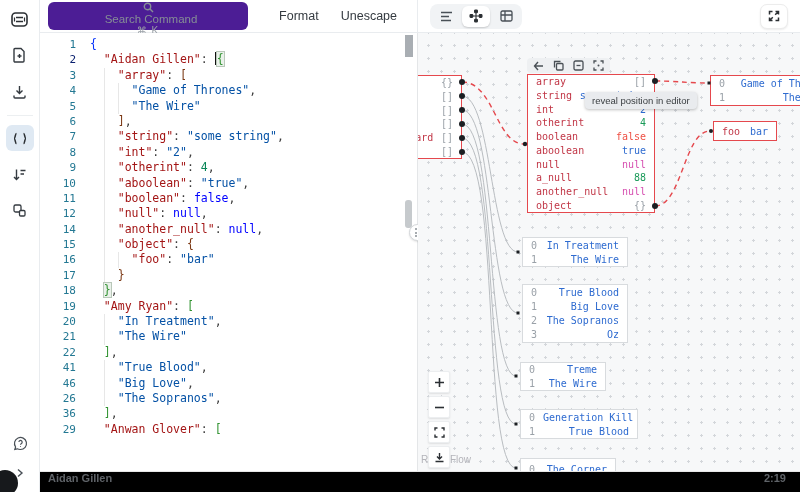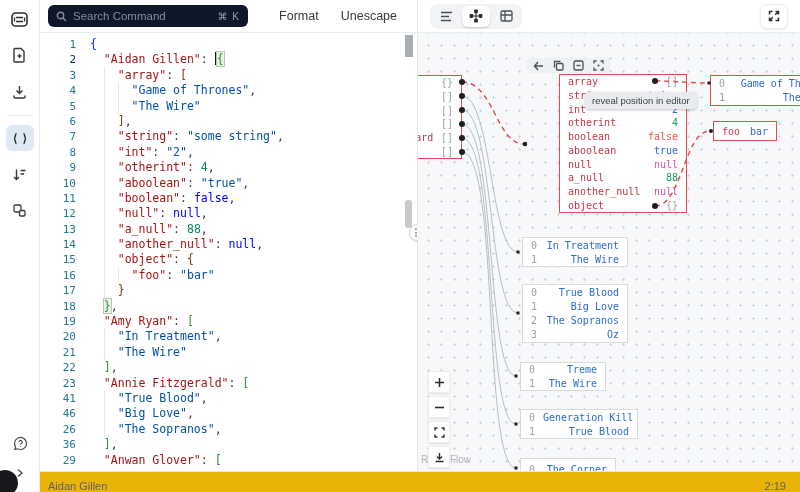--- a/index.html
+++ b/index.html
@@ -19,22 +19,22 @@
     display:flex; flex-direction:column; align-items:center; }
   .corner-fab { position:absolute; left:-8px; bottom:-10px; width:26px; height:26px;
     border-radius:50%; background:#17191c; }
 
   
   .main { flex:1; display:flex; flex-direction:column; min-width:0; }
 
   
   .topbar { height:33px; border-bottom:1px solid #e9ecef; display:flex; flex:0 0 33px; }
   .topbar-left { width:377px; display:flex; align-items:center; padding:0 20px 0 8px; }
-  .searchbox { width:200px; height:22px; background:#0f172a; border-radius:6px;
-    display:flex; align-items:center; padding:0 8px; cursor:text; }
+  .searchbox { width:200px; height:28px; background:#4c1d95; border-radius:6px;
+    display:flex; align-items:center; padding:0 8px; cursor:text;flex-direction:column; }
   .searchbox svg { flex:0 0 auto; }
   .search-ph { font-size:11.5px; color:#868e96; margin-left:6px; flex:1; }
   .search-kbd { font-size:10px; color:#9aa0a6; letter-spacing:1px; }
   .txt-btn { font-size:12.5px; color:#343a40; margin-left:22px; cursor:pointer; white-space:nowrap; }
   .txt-btn:first-of-type { margin-left:auto; }
   .topbar-right { flex:1; border-left:1px solid #e9ecef; display:flex; align-items:center;
     padding:0 12px; }
   .segmented { background:#f1f3f5; border-radius:8px; padding:2px; display:flex; gap:2px; }
   .seg-btn { width:28px; height:21px; border-radius:6px; display:flex; align-items:center;
     justify-content:center; color:#495057; cursor:pointer; }
@@ -97,22 +97,22 @@
     box-shadow:0 1px 3px rgba(0,0,0,.25); white-space:nowrap; }
 
   .rf-controls { position:absolute; left:10px; top:338px; z-index:4; display:flex;
     flex-direction:column; gap:3px; }
   .rf-btn { width:22px; height:22px; background:#fff; border:1px solid #eceef0;
     box-shadow:0 1px 2px rgba(0,0,0,.1); display:flex; align-items:center; justify-content:center;
     color:#2b2f33; cursor:pointer; border-radius:2px; }
   .rf-attr { position:absolute; left:3px; top:421px; font-size:10px; color:#b4b4ba; z-index:3; }
 
   
-  .statusbar { height:21px; flex:0 0 21px; border-top:1px solid #e7e7e7; background:#eab308;
-    display:flex; align-items:flex-end; font-size:11px; color:#5f6368; padding:0 14px 0 8px; }
+  .statusbar { height:21px; flex:0 0 21px; border-top:1px solid #e7e7e7; background:#000000;
+    display:flex; align-items:flex-start; font-size:11px; color:#5f6368; padding:0 14px 0 8px;font-weight:bold; }
   .sb-right { margin-left:auto; }
 </style>
 </head>
 <body>
 
 <div class="app">
 
   <aside class="sidebar">
     <div class="sb-icon" style="margin-top:6px">
       <svg width="19" height="19" viewBox="0 0 19 19" fill="none" stroke="#2b2f33" stroke-width="1.6">
@@ -221,31 +221,29 @@
             <div class="eline"><span class="gut">3</span><span class="lcode"><i class="guide" style="left: 27.84px;"></i><span class="t-sp">    </span><span class="t-k">"array"</span><span class="t-d">: </span><span class="t-b2">[</span></span></div>
             <div class="eline"><span class="gut">4</span><span class="lcode"><i class="guide" style="left: 27.84px;"></i><i class="guide" style="left: 41.68px;"></i><span class="t-sp">      </span><span class="t-s">"Game of Thrones"</span><span class="t-d">,</span></span></div>
             <div class="eline"><span class="gut">5</span><span class="lcode"><i class="guide" style="left: 27.84px;"></i><i class="guide" style="left: 41.68px;"></i><span class="t-sp">      </span><span class="t-s">"The Wire"</span></span></div>
             <div class="eline"><span class="gut">6</span><span class="lcode"><i class="guide" style="left: 27.84px;"></i><span class="t-sp">    </span><span class="t-b2">]</span><span class="t-d">,</span></span></div>
             <div class="eline"><span class="gut">7</span><span class="lcode"><i class="guide" style="left: 27.84px;"></i><span class="t-sp">    </span><span class="t-k">"string"</span><span class="t-d">: </span><span class="t-s">"some string"</span><span class="t-d">,</span></span></div>
             <div class="eline"><span class="gut">8</span><span class="lcode"><i class="guide" style="left: 27.84px;"></i><span class="t-sp">    </span><span class="t-k">"int"</span><span class="t-d">: </span><span class="t-s">"2"</span><span class="t-d">,</span></span></div>
             <div class="eline"><span class="gut">9</span><span class="lcode"><i class="guide" style="left: 27.84px;"></i><span class="t-sp">    </span><span class="t-k">"otherint"</span><span class="t-d">: </span><span class="t-n">4</span><span class="t-d">,</span></span></div>
             <div class="eline"><span class="gut">10</span><span class="lcode"><i class="guide" style="left: 27.84px;"></i><span class="t-sp">    </span><span class="t-k">"aboolean"</span><span class="t-d">: </span><span class="t-s">"true"</span><span class="t-d">,</span></span></div>
             <div class="eline"><span class="gut">11</span><span class="lcode"><i class="guide" style="left: 27.84px;"></i><span class="t-sp">    </span><span class="t-k">"boolean"</span><span class="t-d">: </span><span class="t-w">false</span><span class="t-d">,</span></span></div>
             <div class="eline"><span class="gut">12</span><span class="lcode"><i class="guide" style="left: 27.84px;"></i><span class="t-sp">    </span><span class="t-k">"null"</span><span class="t-d">: </span><span class="t-w">null</span><span class="t-d">,</span></span></div>
-            <div class="eline"><span class="gut">13</span><span class="lcode"><i class="guide" style="left: 27.84px;"></i><span class="t-sp">    </span><span class="t-k">"a_null"</span><span class="t-d">: </span><span class="t-n">88</span><span class="t-d">,</span></span></div>
             <div class="eline"><span class="gut">14</span><span class="lcode"><i class="guide" style="left: 27.84px;"></i><span class="t-sp">    </span><span class="t-k">"another_null"</span><span class="t-d">: </span><span class="t-w">null</span><span class="t-d">,</span></span></div>
             <div class="eline"><span class="gut">15</span><span class="lcode"><i class="guide" style="left: 27.84px;"></i><span class="t-sp">    </span><span class="t-k">"object"</span><span class="t-d">: </span><span class="t-b2">{</span></span></div>
             <div class="eline"><span class="gut">16</span><span class="lcode"><i class="guide" style="left: 27.84px;"></i><i class="guide" style="left: 41.68px;"></i><span class="t-sp">      </span><span class="t-k">"foo"</span><span class="t-d">: </span><span class="t-s">"bar"</span></span></div>
             <div class="eline"><span class="gut">17</span><span class="lcode"><i class="guide" style="left: 27.84px;"></i><span class="t-sp">    </span><span class="t-b2">}</span></span></div>
             <div class="eline"><span class="gut">18</span><span class="lcode"><span class="t-sp">  </span><span class="t-b1 hl">}</span><span class="t-d">,</span></span></div>
             <div class="eline"><span class="gut">19</span><span class="lcode"><span class="t-sp">  </span><span class="t-k">"Amy Ryan"</span><span class="t-d">: </span><span class="t-b1">[</span></span></div>
             <div class="eline"><span class="gut">20</span><span class="lcode"><i class="guide" style="left: 27.84px;"></i><span class="t-sp">    </span><span class="t-s">"In Treatment"</span><span class="t-d">,</span></span></div>
             <div class="eline"><span class="gut">21</span><span class="lcode"><i class="guide" style="left: 27.84px;"></i><span class="t-sp">    </span><span class="t-s">"The Wire"</span></span></div>
             <div class="eline"><span class="gut">22</span><span class="lcode"><span class="t-sp">  </span><span class="t-b1">]</span><span class="t-d">,</span></span></div>
-            <div class="eline"><span class="gut">23</span><span class="lcode"><span class="t-sp">  </span><span class="t-k">"Annie Fitzgerald"</span><span class="t-d">: </span><span class="t-b1">[</span></span></div>
             <div class="eline"><span class="gut">41</span><span class="lcode"><i class="guide" style="left: 27.84px;"></i><span class="t-sp">    </span><span class="t-s">"True Blood"</span><span class="t-d">,</span></span></div>
             <div class="eline"><span class="gut">46</span><span class="lcode"><i class="guide" style="left: 27.84px;"></i><span class="t-sp">    </span><span class="t-s">"Big Love"</span><span class="t-d">,</span></span></div>
             <div class="eline"><span class="gut">26</span><span class="lcode"><i class="guide" style="left: 27.84px;"></i><span class="t-sp">    </span><span class="t-s">"The Sopranos"</span><span class="t-d">,</span></span></div>
             <div class="eline"><span class="gut">36</span><span class="lcode"><span class="t-sp">  </span><span class="t-b1">]</span><span class="t-d">,</span></span></div>
             <div class="eline"><span class="gut">29</span><span class="lcode"><span class="t-sp">  </span><span class="t-k">"Anwan Glover"</span><span class="t-d">: </span><span class="t-b1">[</span></span></div>
           </div>
         <div class="ed-thumb1"></div>
         <div class="ed-thumb2"></div>
       </div>
 
@@ -289,21 +287,21 @@
           </svg>
         <div id="nodes-layer">
             <div class="gnode red" style="left: -108px; top: 42px; width: 152px; height: 84px;">
               <div class="grow"><span class="n-fill"></span><span class="v-bracket">{}</span></div>
               <div class="grow"><span class="n-fill"></span><span class="v-bracket">[]</span></div>
               <div class="grow"><span class="n-fill"></span><span class="v-bracket">[]</span></div>
               <div class="grow"><span class="n-fill"></span><span class="v-bracket">[]</span></div>
               <div class="grow"><span class="n-key">Alexander Skarsgard</span><span class="n-fill"></span><span class="v-bracket">[]</span></div>
               <div class="grow"><span class="n-fill"></span><span class="v-bracket">[]</span></div>
             </div>
-            <div class="gnode red" style="left: 109px; top: 41px; width: 128px; height: 139px; margin-left: 32px;">
+            <div class="gnode red" style="left: 109px; top: 41px; width: 128px; height: 139px;">
               <div class="grow"><span class="n-key">array</span><span class="n-fill"></span><span class="v-bracket">[]</span></div>
               <div class="grow"><span class="n-key">string</span><span class="n-fill"></span><span class="v-string">some string</span></div>
               <div class="grow"><span class="n-key">int</span><span class="n-fill"></span><span class="v-string">2</span></div>
               <div class="grow"><span class="n-key">otherint</span><span class="n-fill"></span><span class="v-number">4</span></div>
               <div class="grow"><span class="n-key">boolean</span><span class="n-fill"></span><span class="v-boolean">false</span></div>
               <div class="grow"><span class="n-key">aboolean</span><span class="n-fill"></span><span class="v-string">true</span></div>
               <div class="grow"><span class="n-key">null</span><span class="n-fill"></span><span class="v-null">null</span></div>
               <div class="grow"><span class="n-key">a_null</span><span class="n-fill"></span><span class="v-number">88</span></div>
               <div class="grow"><span class="n-key">another_null</span><span class="n-fill"></span><span class="v-null">null</span></div>
               <div class="grow"><span class="n-key">object</span><span class="n-fill"></span><span class="v-bracket">{}</span></div>

